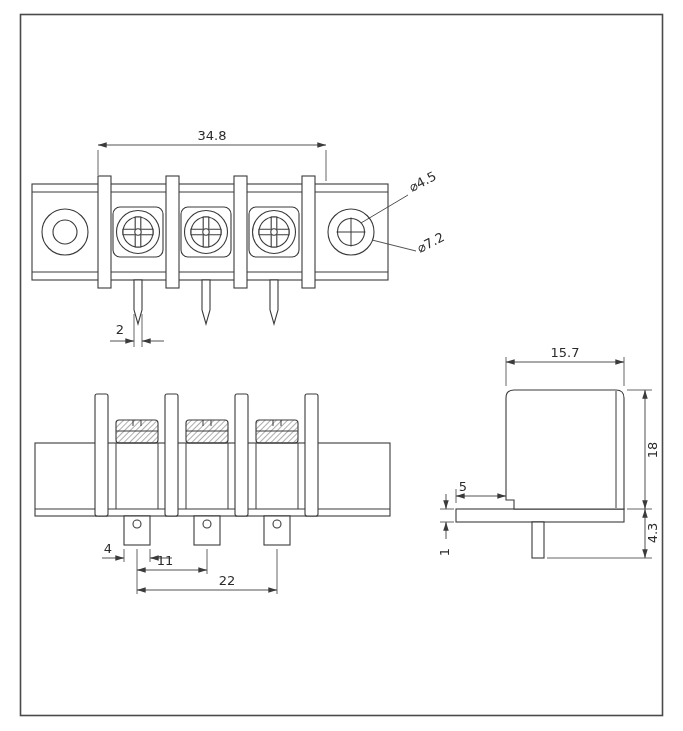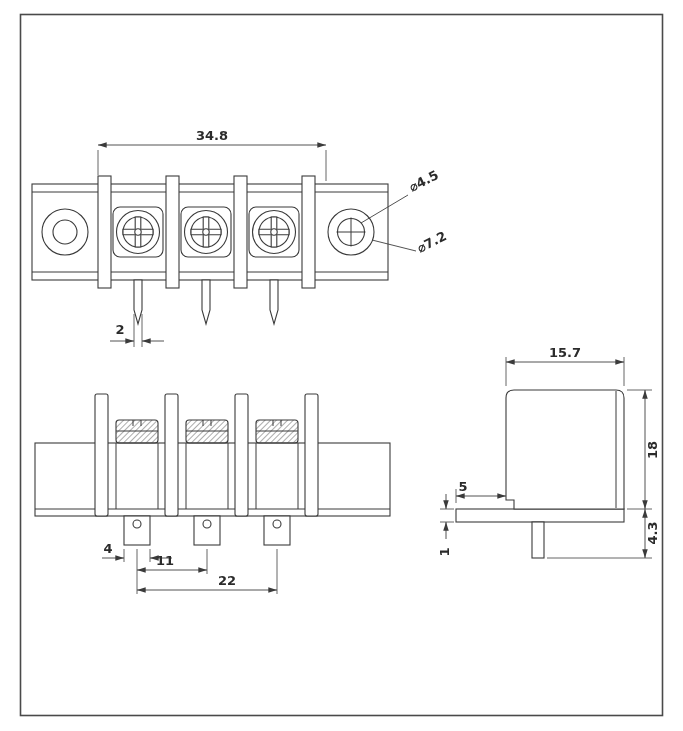--- a/index.html
+++ b/index.html
@@ -1,19 +1,18 @@
 <!DOCTYPE html>
 <html><head>
 <meta charset="utf-8">
 <style>
   html,body { margin:0; padding:0; background:#ffffff; }
   .stage {
     width:683px; height:731px; position:relative; background:#ffffff;
     font-family:"DejaVu Sans","Liberation Sans",sans-serif;
-    font-weight:bold;
   }
   svg { display:block; }
   .part   { fill:#ffffff; stroke:#3b3b3b; stroke-width:1.1; }
   .ln     { fill:none; stroke:#3b3b3b; stroke-width:1; }
   .dim    { fill:none; stroke:#3f3f3f; stroke-width:0.9; }
   .ext    { fill:none; stroke:#3f3f3f; stroke-width:0.8; }
   .hatched{ fill:url(#hatch); stroke:#3b3b3b; stroke-width:1.1; }
   .dimtxt { font-family:"DejaVu Sans","Liberation Sans",sans-serif; font-size:13px; fill:#2b2b2b; }
 </style>
 </head>

